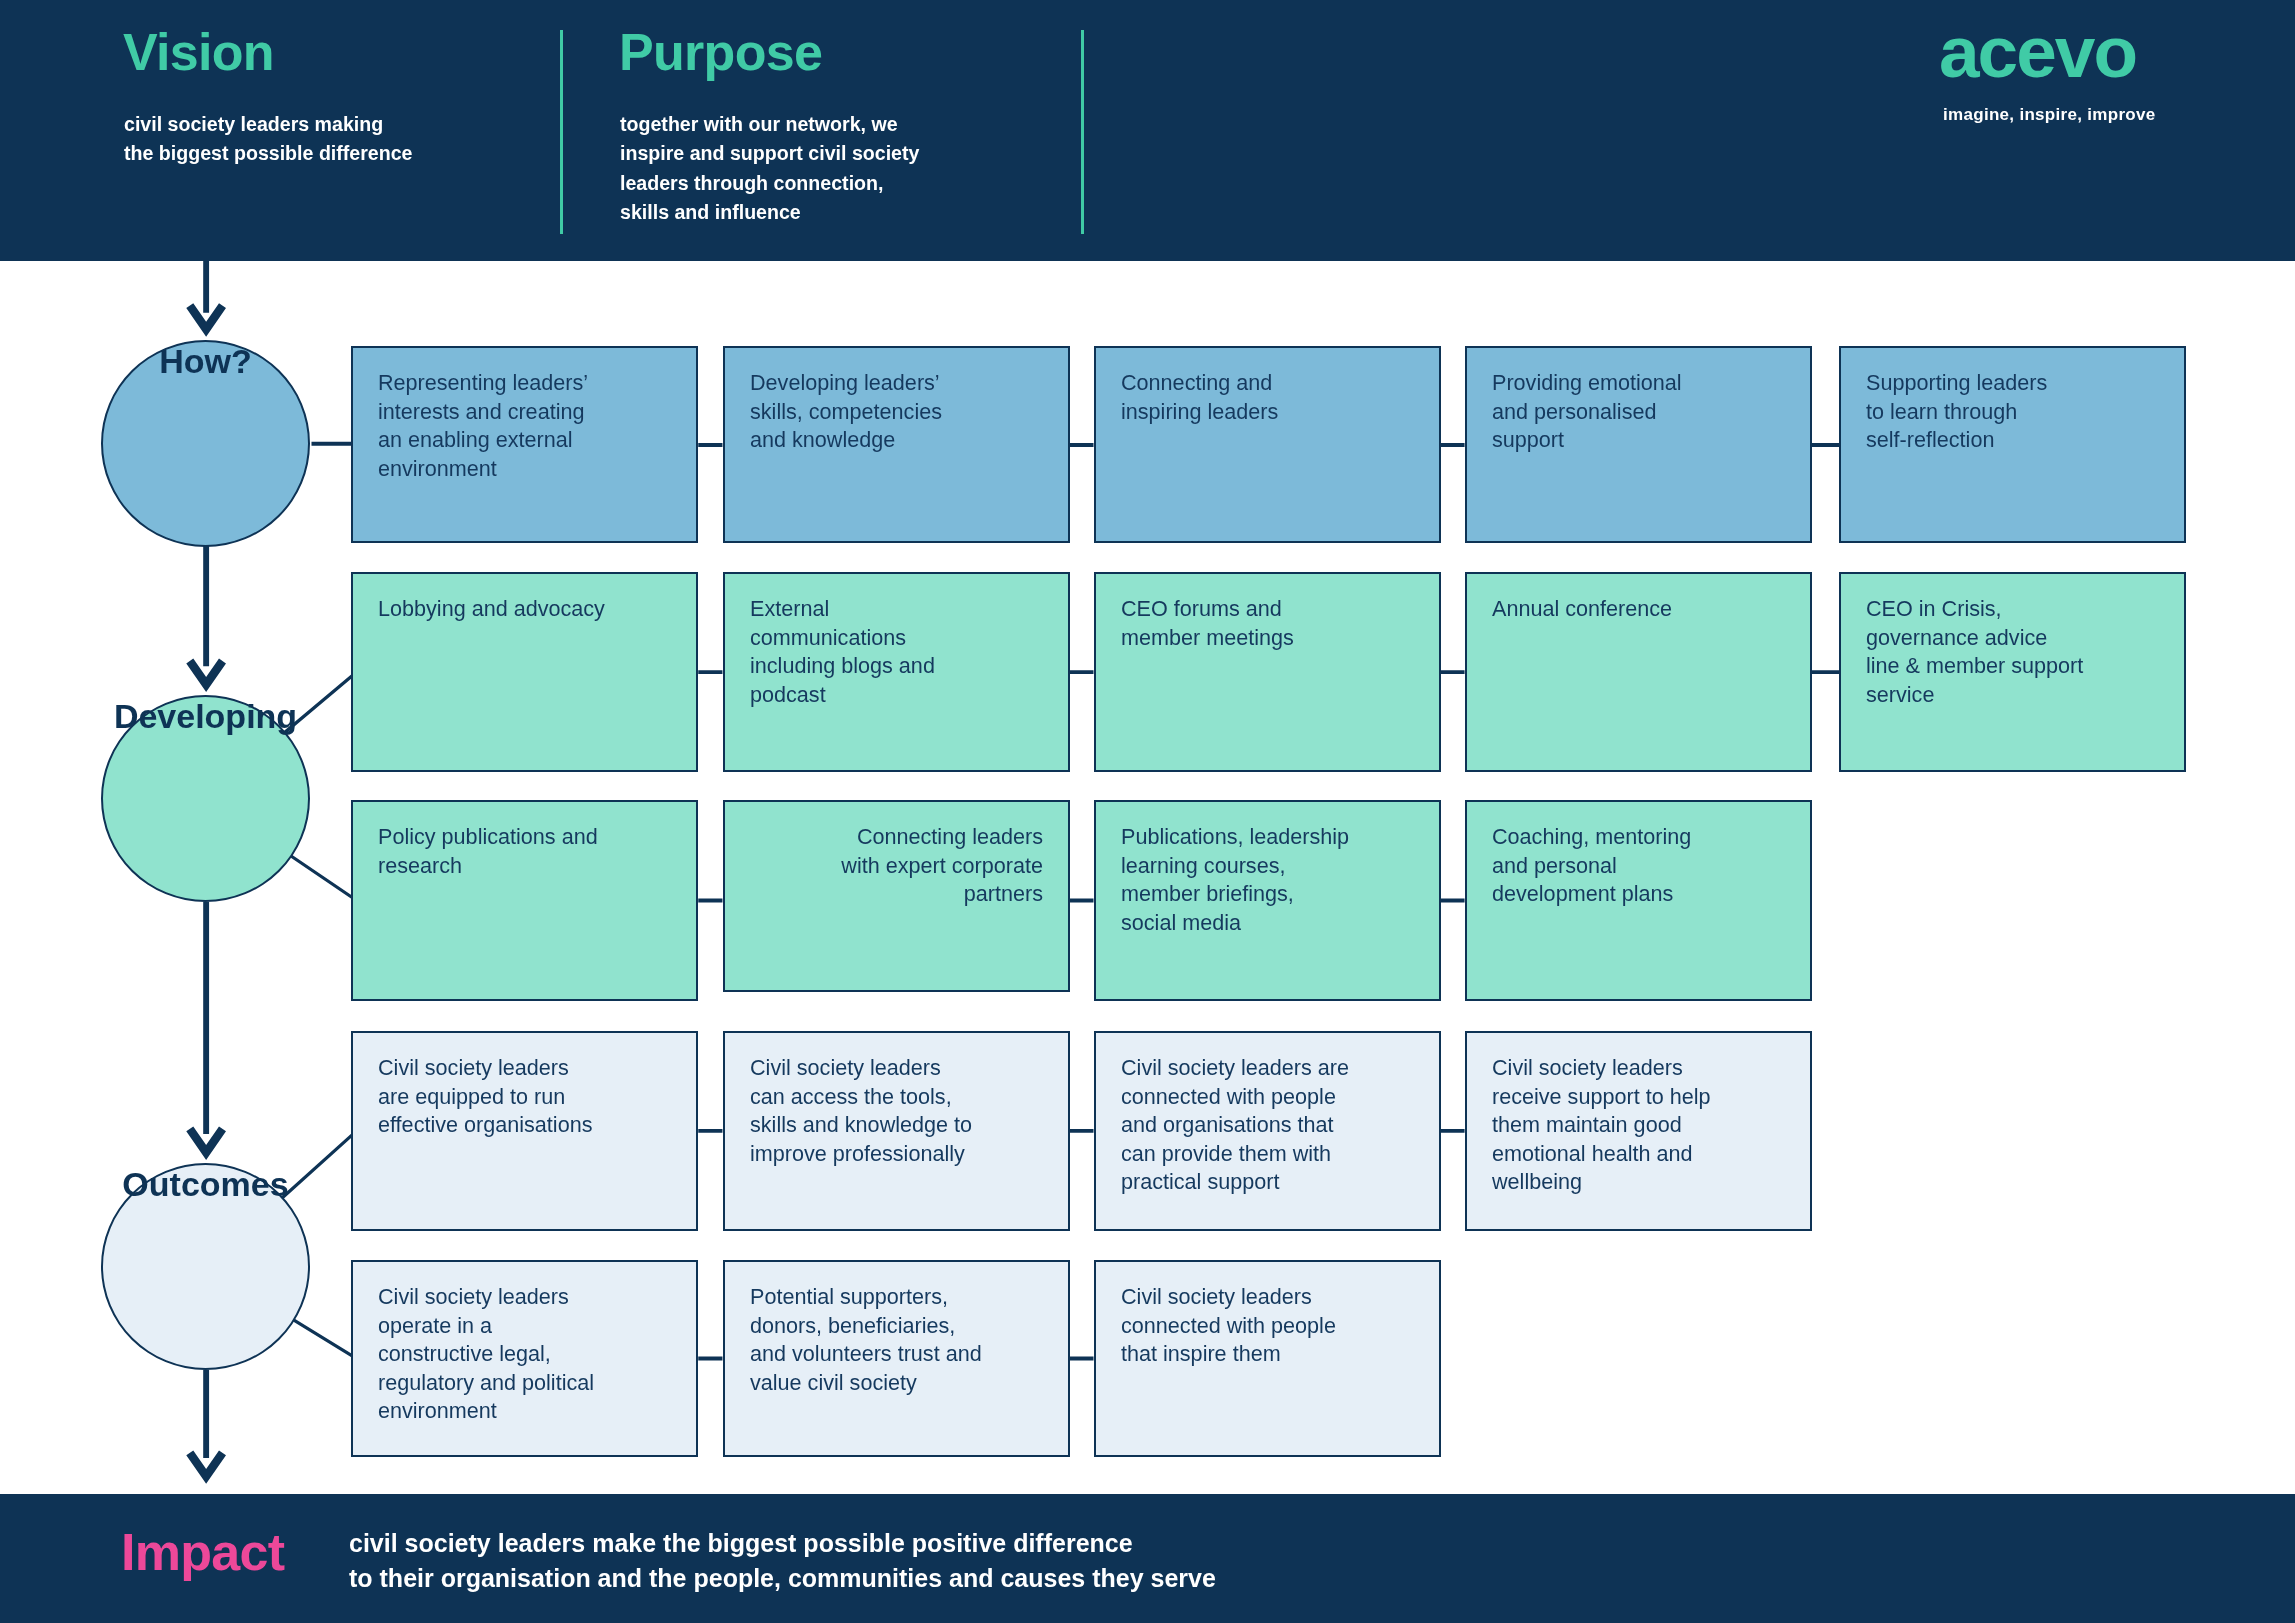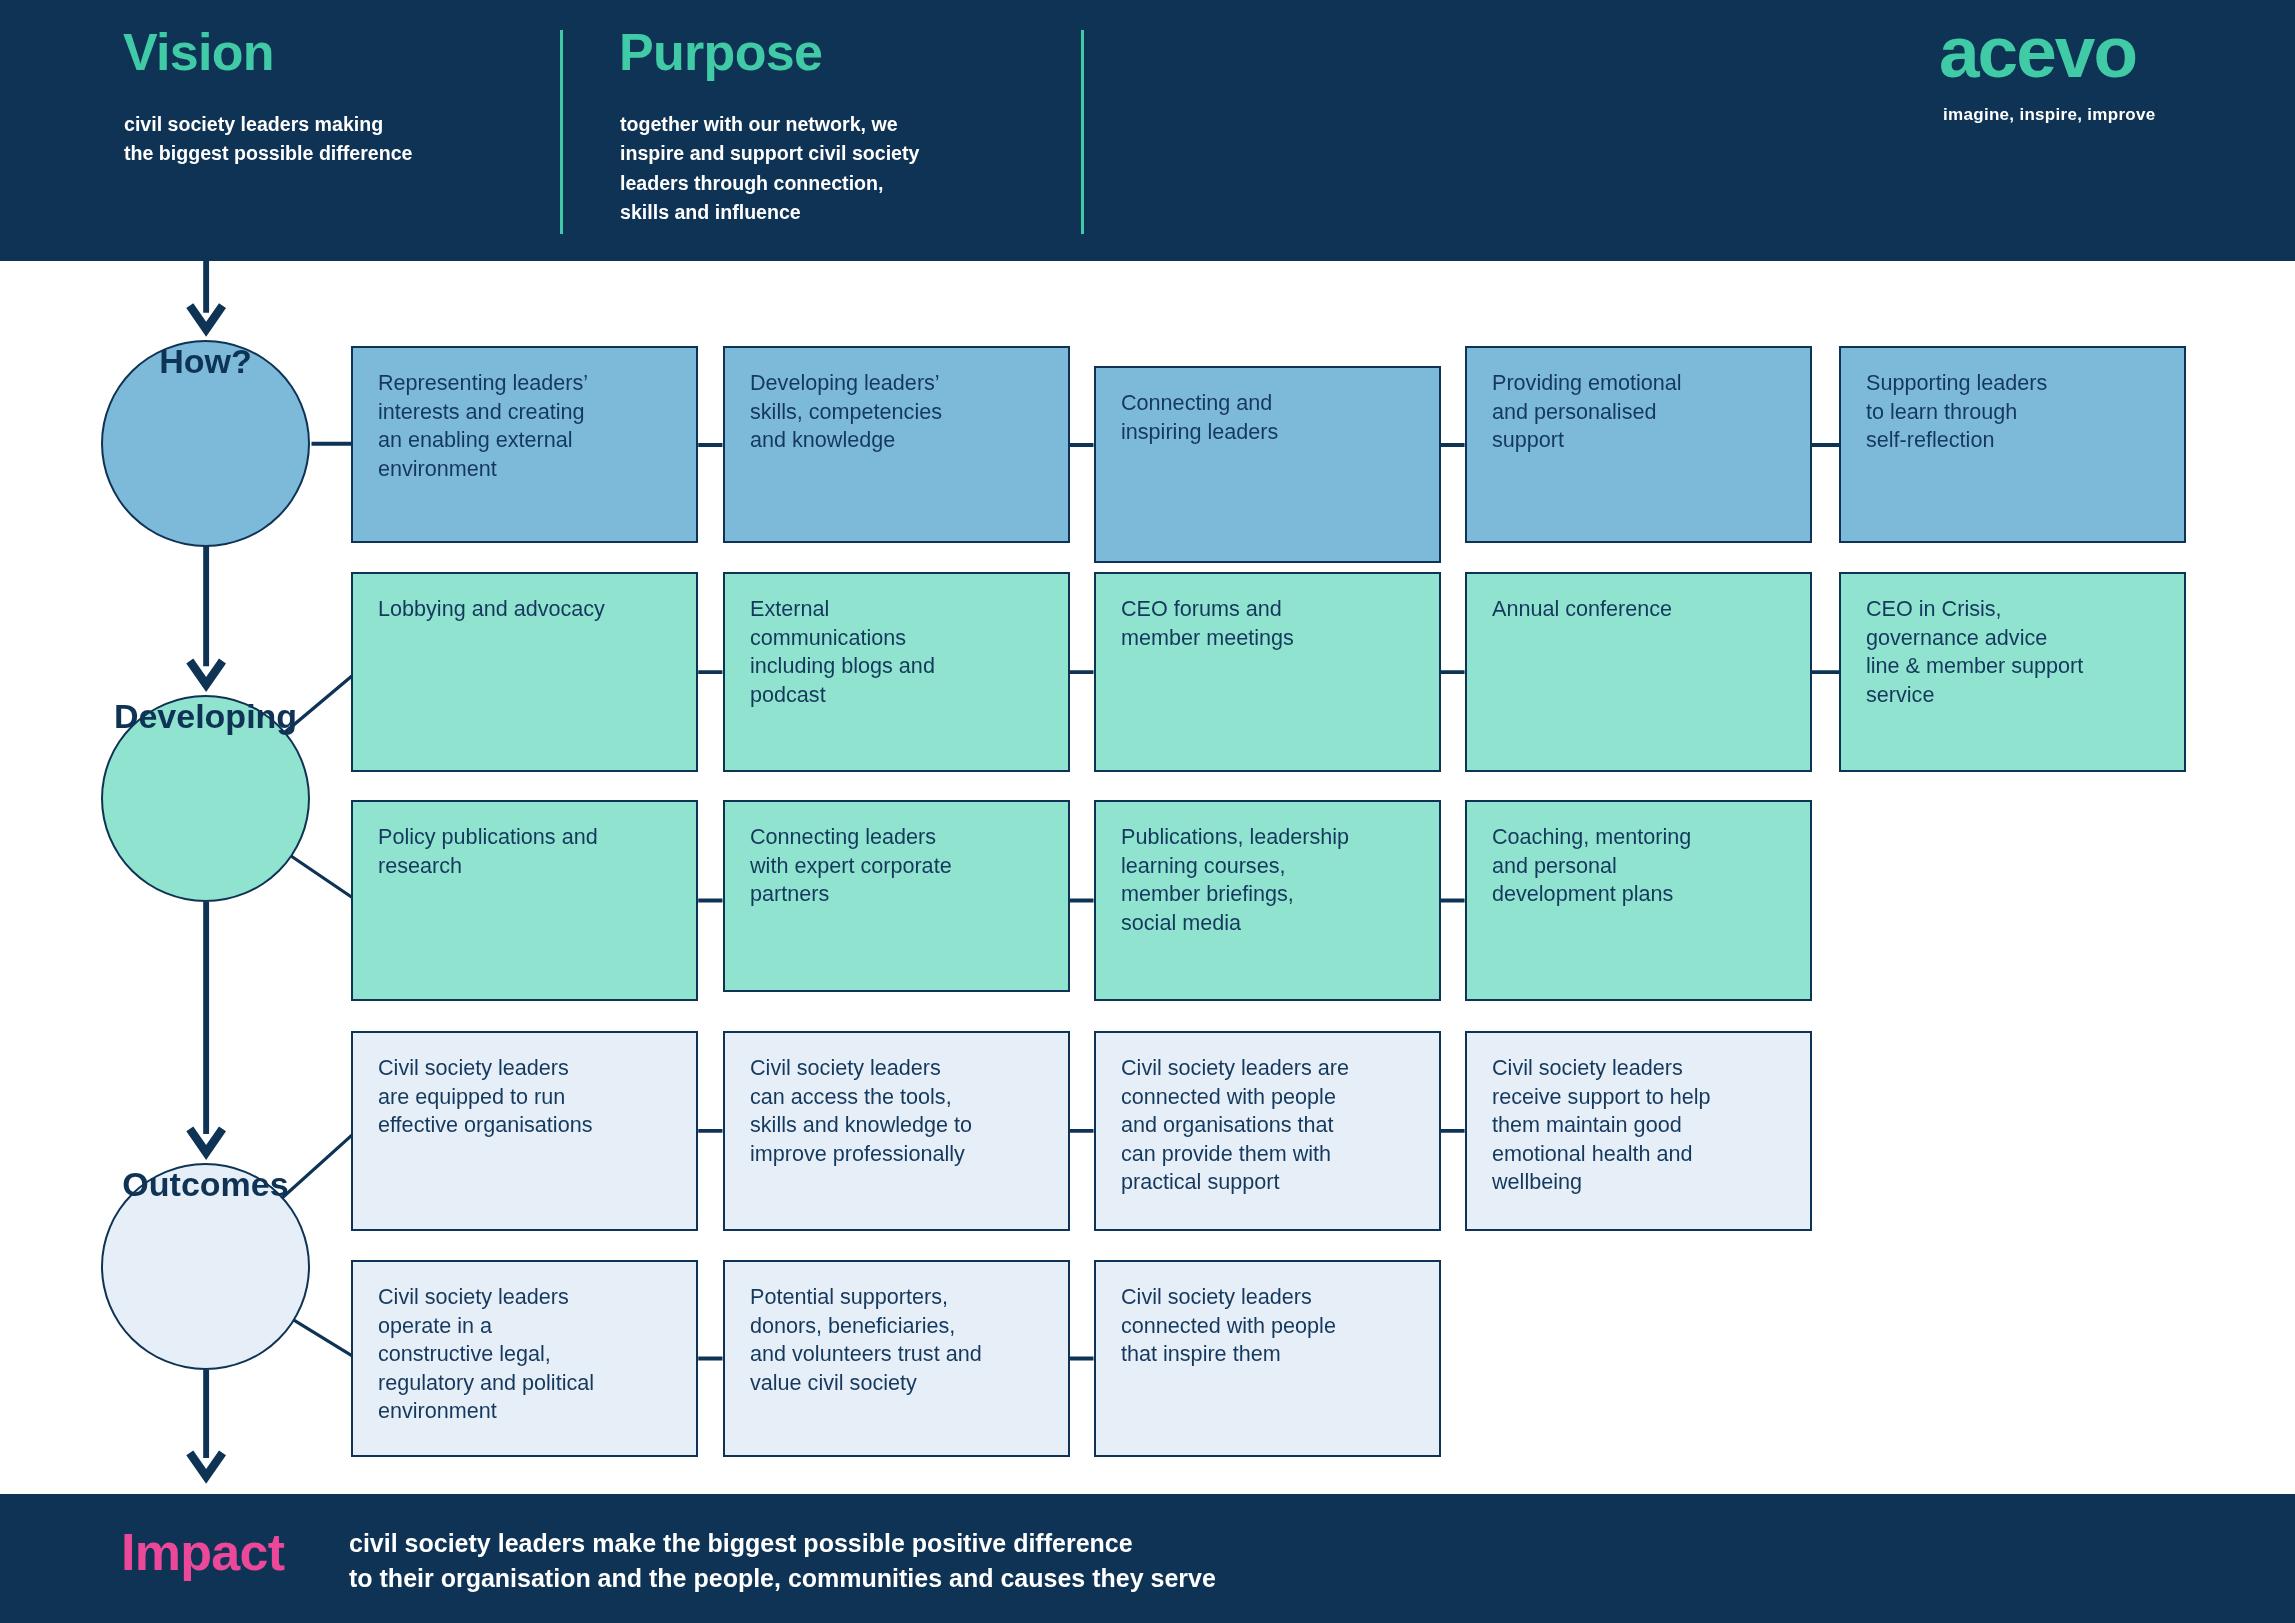--- a/index.html
+++ b/index.html
@@ -119,21 +119,21 @@
     <span class="lbl">Outcomes</span>
   </div>
 
   <div class="box b-blue" style="left:351px;top:346px;height:197px;">Representing leaders’
 interests and creating
 an enabling external
 environment</div>
   <div class="box b-blue" style="left:723px;top:346px;height:197px;">Developing leaders’
 skills, competencies
 and knowledge</div>
-  <div class="box b-blue" style="left:1094px;top:346px;height:197px;margin-top:20px;">Connecting and
+  <div class="box b-blue" style="left:1094px;top:346px;height:197px;">Connecting and
 inspiring leaders</div>
   <div class="box b-blue" style="left:1465px;top:346px;height:197px;">Providing emotional
 and personalised
 support</div>
   <div class="box b-blue" style="left:1839px;top:346px;height:197px;">Supporting leaders
 to learn through
 self-reflection</div>
 
   <div class="box b-mint" style="left:351px;top:572px;height:200px;">Lobbying and advocacy</div>
   <div class="box b-mint" style="left:723px;top:572px;height:200px;">External
@@ -143,21 +143,21 @@
   <div class="box b-mint" style="left:1094px;top:572px;height:200px;">CEO forums and
 member meetings</div>
   <div class="box b-mint" style="left:1465px;top:572px;height:200px;">Annual conference</div>
   <div class="box b-mint" style="left:1839px;top:572px;height:200px;">CEO in Crisis,
 governance advice
 line &amp; member support
 service</div>
 
   <div class="box b-mint" style="left:351px;top:800px;height:201px;">Policy publications and
 research</div>
-  <div class="box b-mint" style="left:723px;top:800px;height:192px;">Connecting leaders
+  <div class="box b-mint" style="left:723px;top:800px;height:192px;text-align:right;">Connecting leaders
 with expert corporate
 partners</div>
   <div class="box b-mint" style="left:1094px;top:800px;height:201px;">Publications, leadership
 learning courses,
 member briefings,
 social media</div>
   <div class="box b-mint" style="left:1465px;top:800px;height:201px;">Coaching, mentoring
 and personal
 development plans</div>
 

